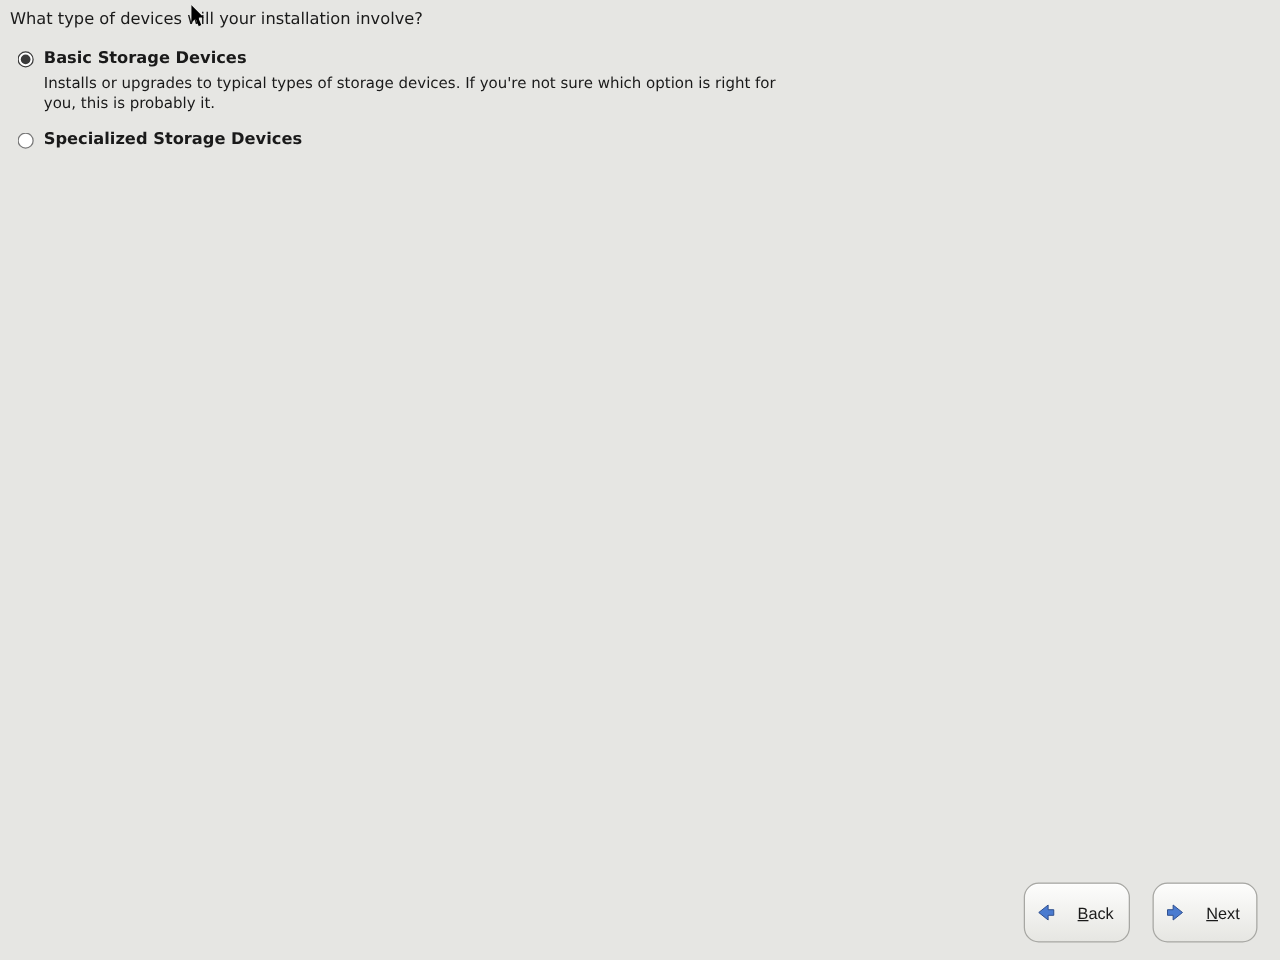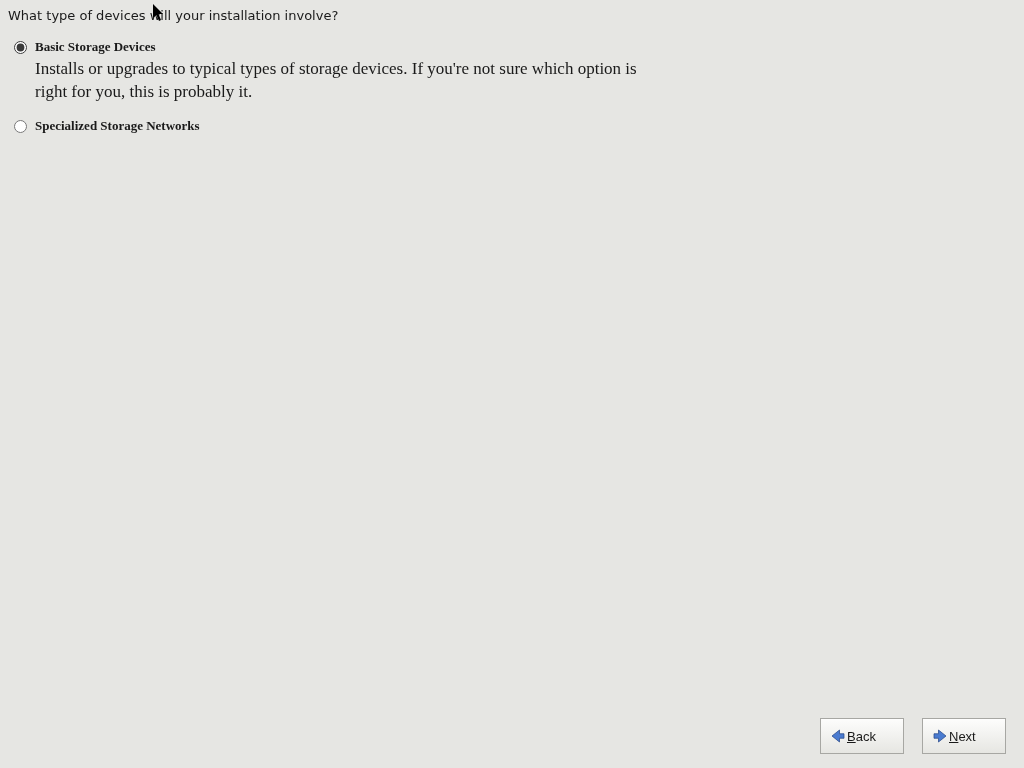--- a/index.html
+++ b/index.html
@@ -33,50 +33,49 @@
       flex-shrink: 0;
     }
     input[type="radio"] {
       width: 13px;
       height: 13px;
       accent-color: #3a3a3a;
     }
     .option-text {
       padding-left: 3px;
       max-width: 610px;
-      font-family: Liberation Serif, serif;
     }
     .option-title {
       font-weight: bold;
       font-size: 13px;
       line-height: 1.3;
       margin-bottom: 2px;
     }
     .option-desc {
-      font-size: 17px;
+      font-size: 12px;
       line-height: 1.35;
       color: #1a1a1a;
     }
     .footer {
       position: absolute;
       bottom: 14px;
       right: 18px;
       display: flex;
       gap: 18px;
     }
     .nav-button {
       display: inline-flex;
       align-items: center;
-      gap: 0;
-      height: 36px;
+      gap: 16px;
+      height: 48px;
       min-width: 84px;
       padding: 0 12px 0 8px;
       background: linear-gradient(to bottom, #fdfdfc, #e6e6e2);
       border: 1px solid #a7a7a3;
-      border-radius: 0;
+      border-radius: 12px;
       font-size: 13px;
       color: #1a1a1a;
       cursor: pointer;
       box-shadow: 0 1px 0 rgba(255,255,255,0.6) inset;
     }
     .btn-label .mnemonic {
       text-decoration: underline;
     }
     .icon-svg {
       width: 18px;
@@ -103,21 +102,21 @@
     <div class="option-title">Basic Storage Devices</div>
     <div class="option-desc">Installs or upgrades to typical types of storage devices.  If you're not sure which option is right for you, this is probably it.</div>
   </span>
 </label>
 
 <label class="option-row">
   <span class="radio-wrap">
     <input type="radio" name="storage" style="">
   </span>
   <span class="option-text">
-    <div class="option-title">Specialized Storage Networks</div>
+    <div class="option-title">Specialized Storage Devices</div>
   </span>
 </label>
 
 <div class="footer">
   <button class="nav-button">
     <svg class="icon-svg" viewBox="0 0 24 24">
       <path d="M14 4 L4 12 L14 20 L14 15 L20 15 L20 9 L14 9 Z" fill="#4a7bd0" stroke="#2a4a8a" stroke-width="1"></path>
     </svg>
     <span class="btn-label"><span class="mnemonic">B</span><span>ack</span></span>
   </button>

